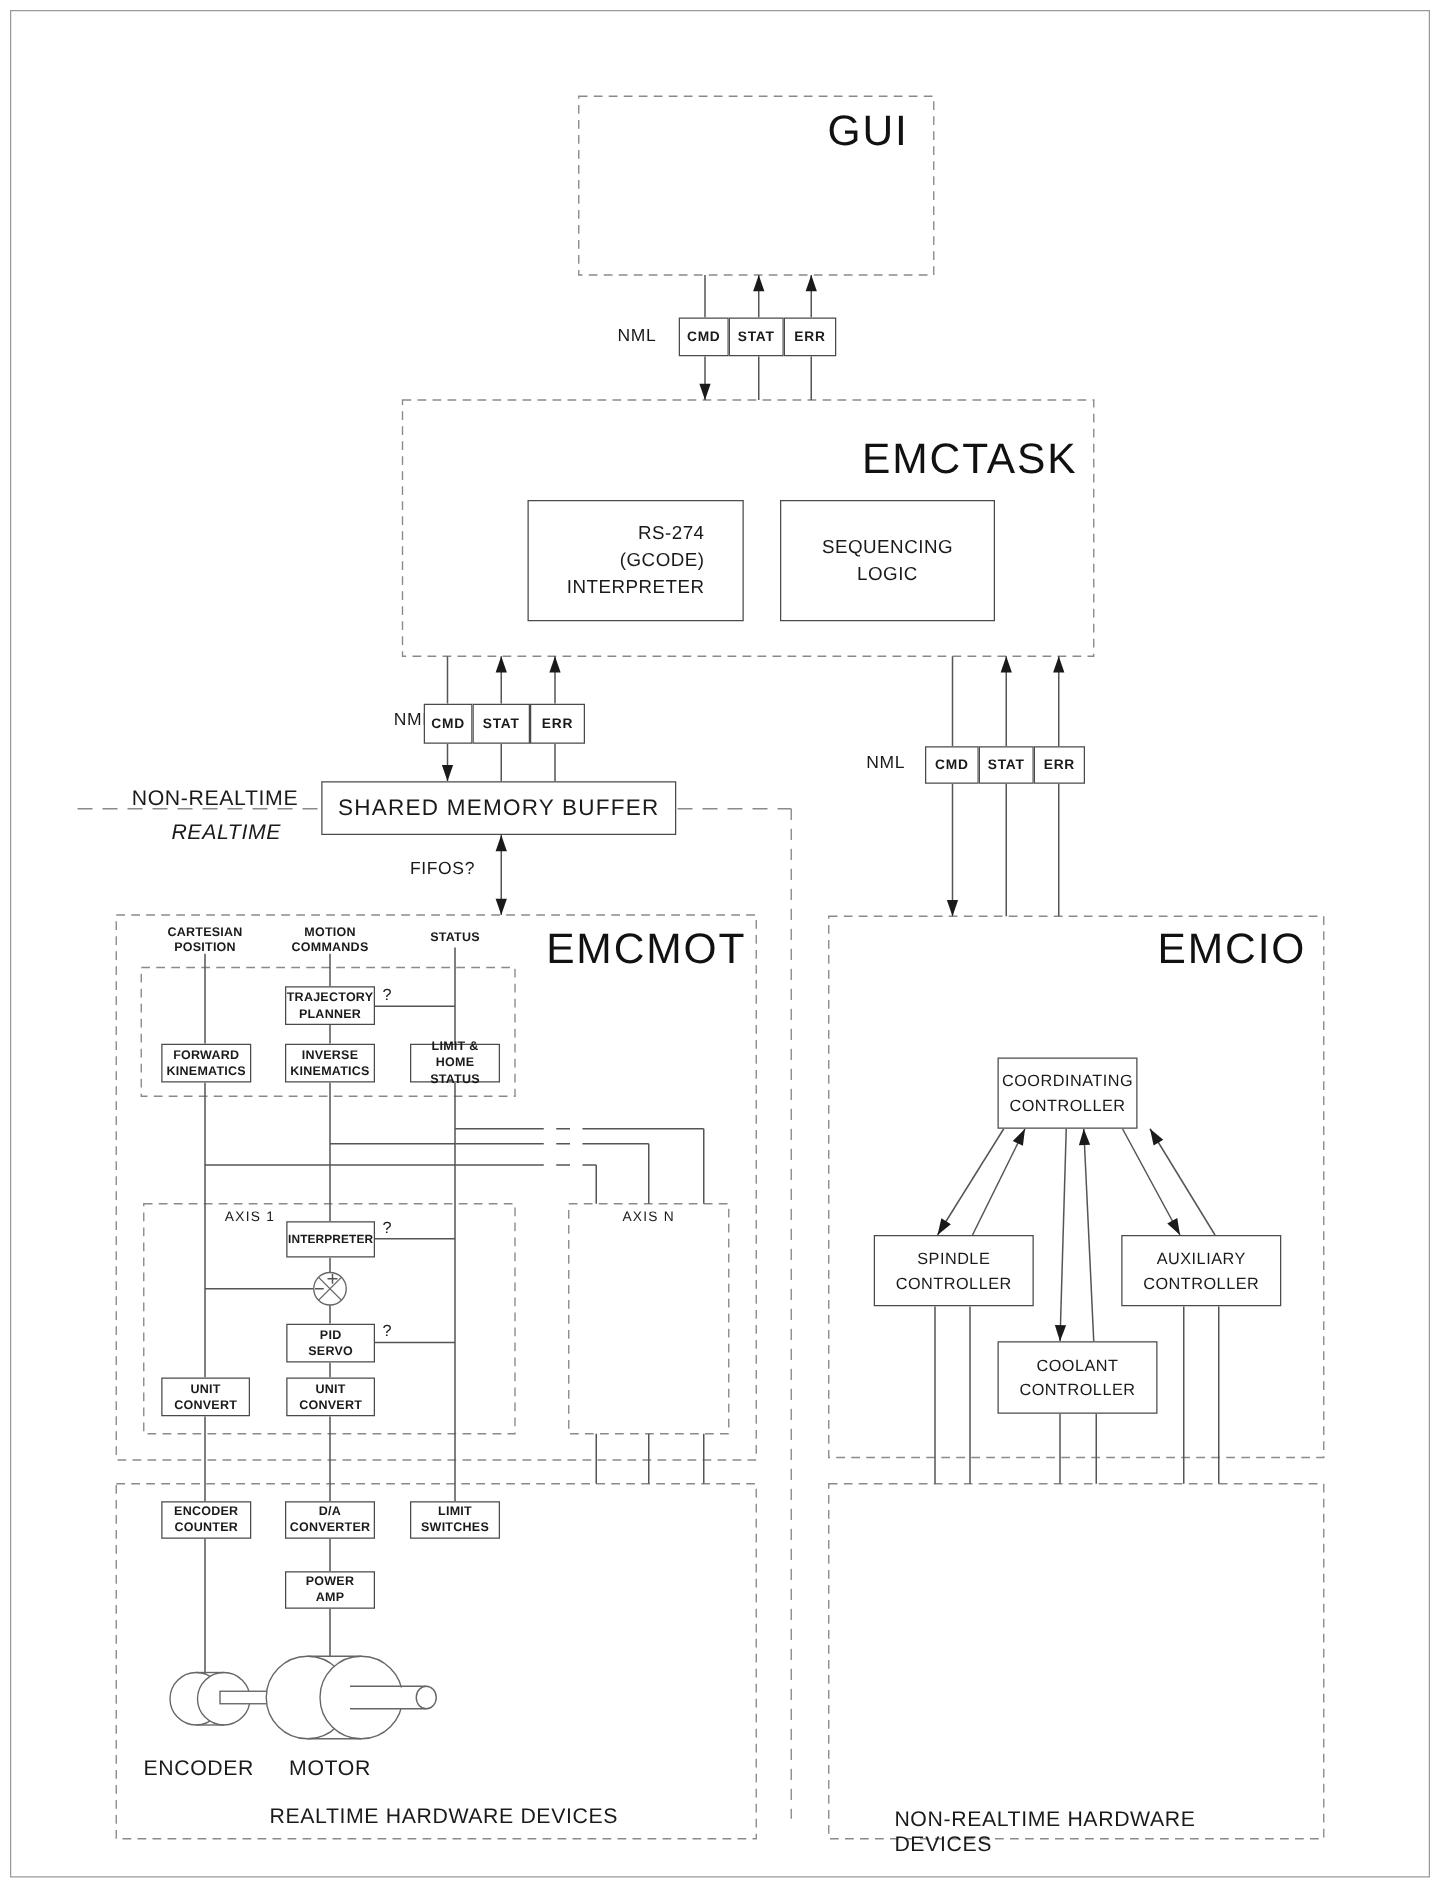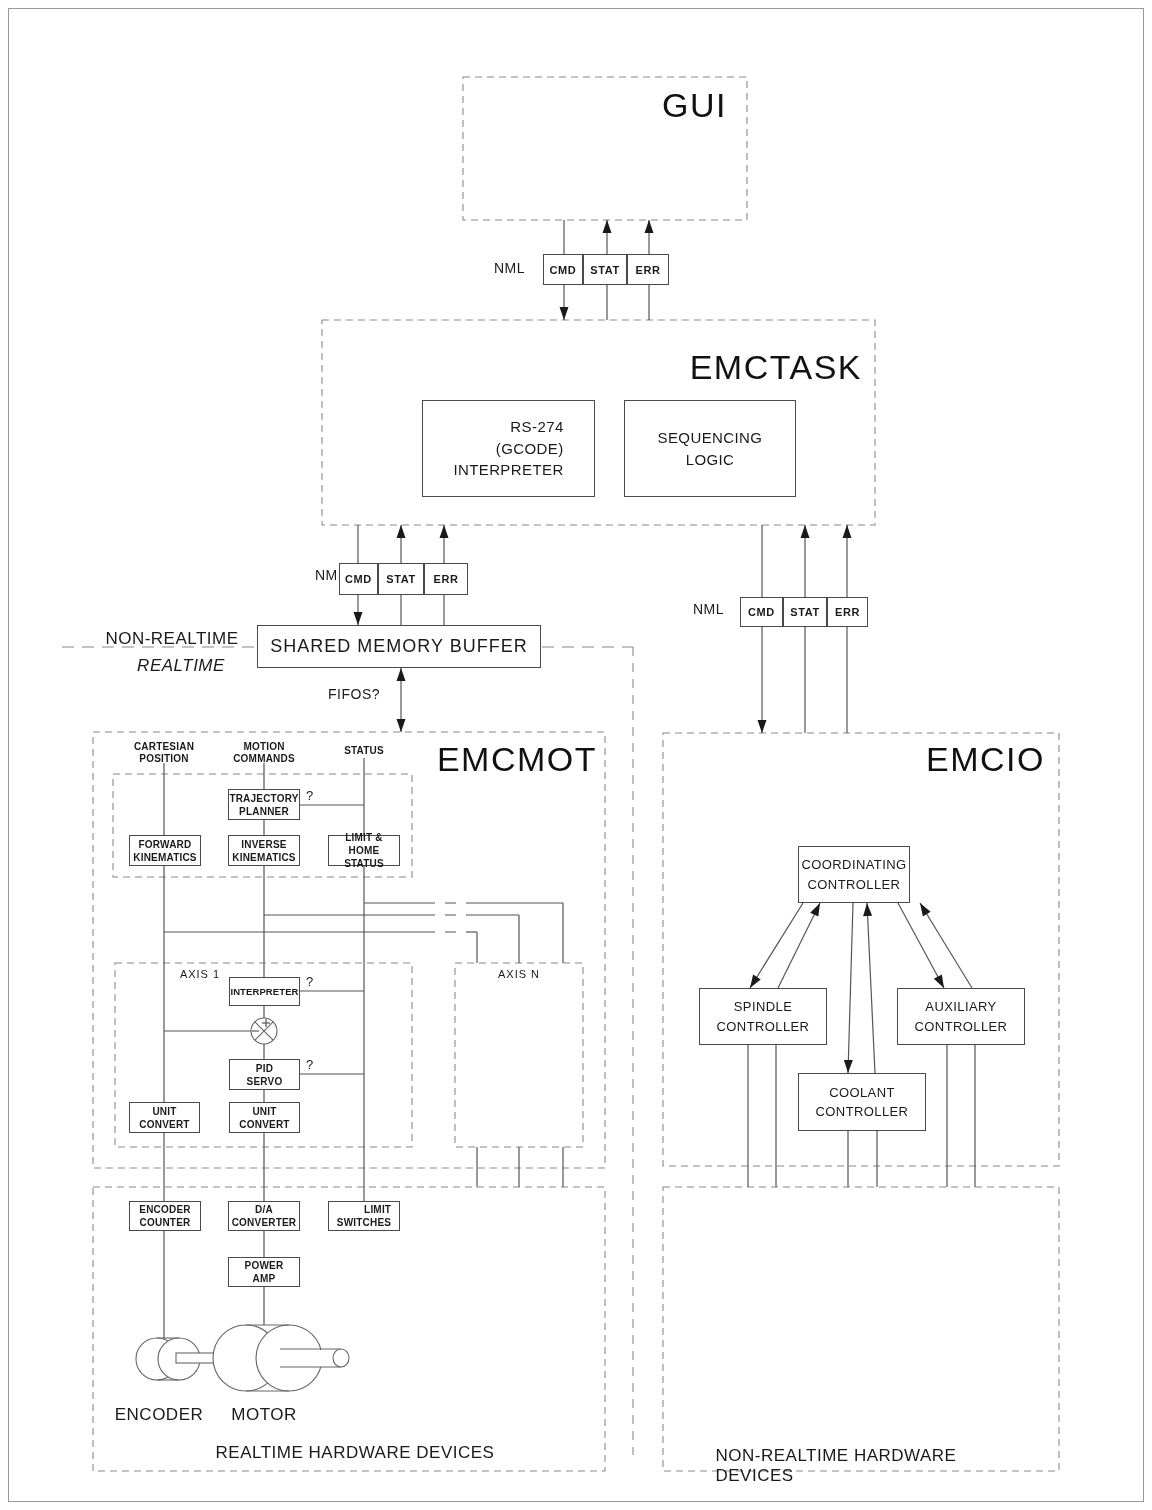--- a/index.html
+++ b/index.html
@@ -231,21 +231,21 @@
   <div class="lbl q" style="left:306px;top:1057px;">?</div>
   <div class="box small" style="left:129px;top:1102px;width:71px;height:31px;">UNIT
 CONVERT</div>
   <div class="box small" style="left:229px;top:1102px;width:71px;height:31px;">UNIT
 CONVERT</div>
 
   <div class="box small" style="left:129px;top:1201px;width:72px;height:30px;">ENCODER
 COUNTER</div>
   <div class="box small" style="left:228px;top:1201px;width:72px;height:30px;">D/A
 CONVERTER</div>
-  <div class="box small" style="left:328px;top:1201px;width:72px;height:30px;text-align:right;">LIMIT
+  <div class="box small" style="left:328px;top:1201px;width:72px;height:30px;">LIMIT
 SWITCHES</div>
   <div class="box small" style="left:228px;top:1257px;width:72px;height:30px;">POWER
 AMP</div>
   <div class="lbl med center" style="left:159px;top:1405px;">ENCODER</div>
   <div class="lbl med center" style="left:264px;top:1405px;">MOTOR</div>
   <div class="lbl med center" style="left:355px;top:1443px;">REALTIME HARDWARE DEVICES</div>
 
   <div class="box med" style="left:798px;top:846px;width:112px;height:57px;">COORDINATING
 CONTROLLER</div>
   <div class="box med" style="left:699px;top:988px;width:128px;height:57px;">SPINDLE

